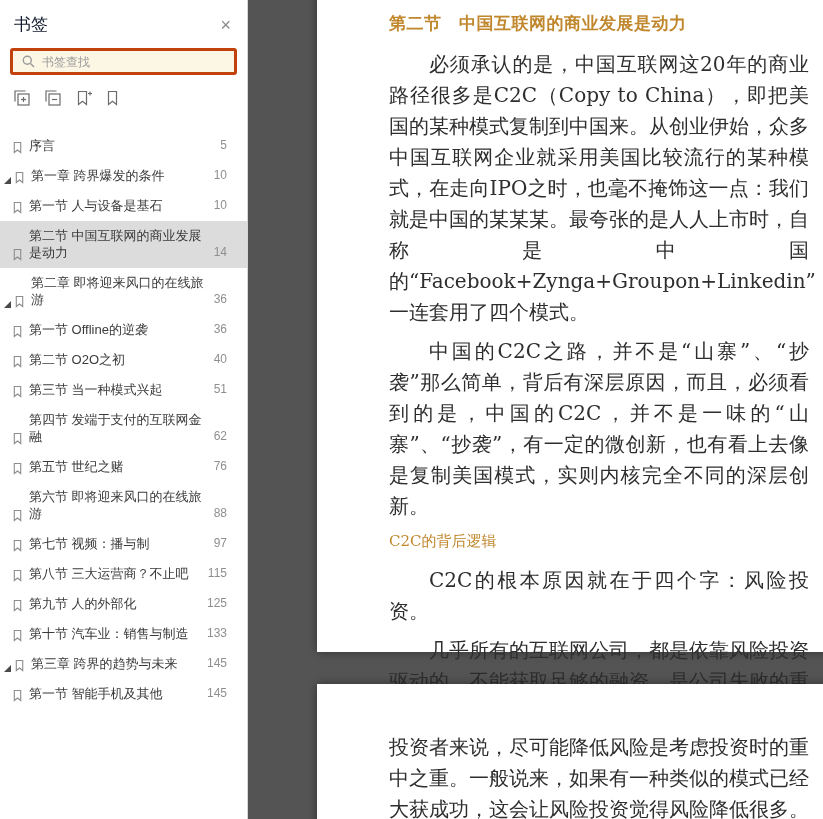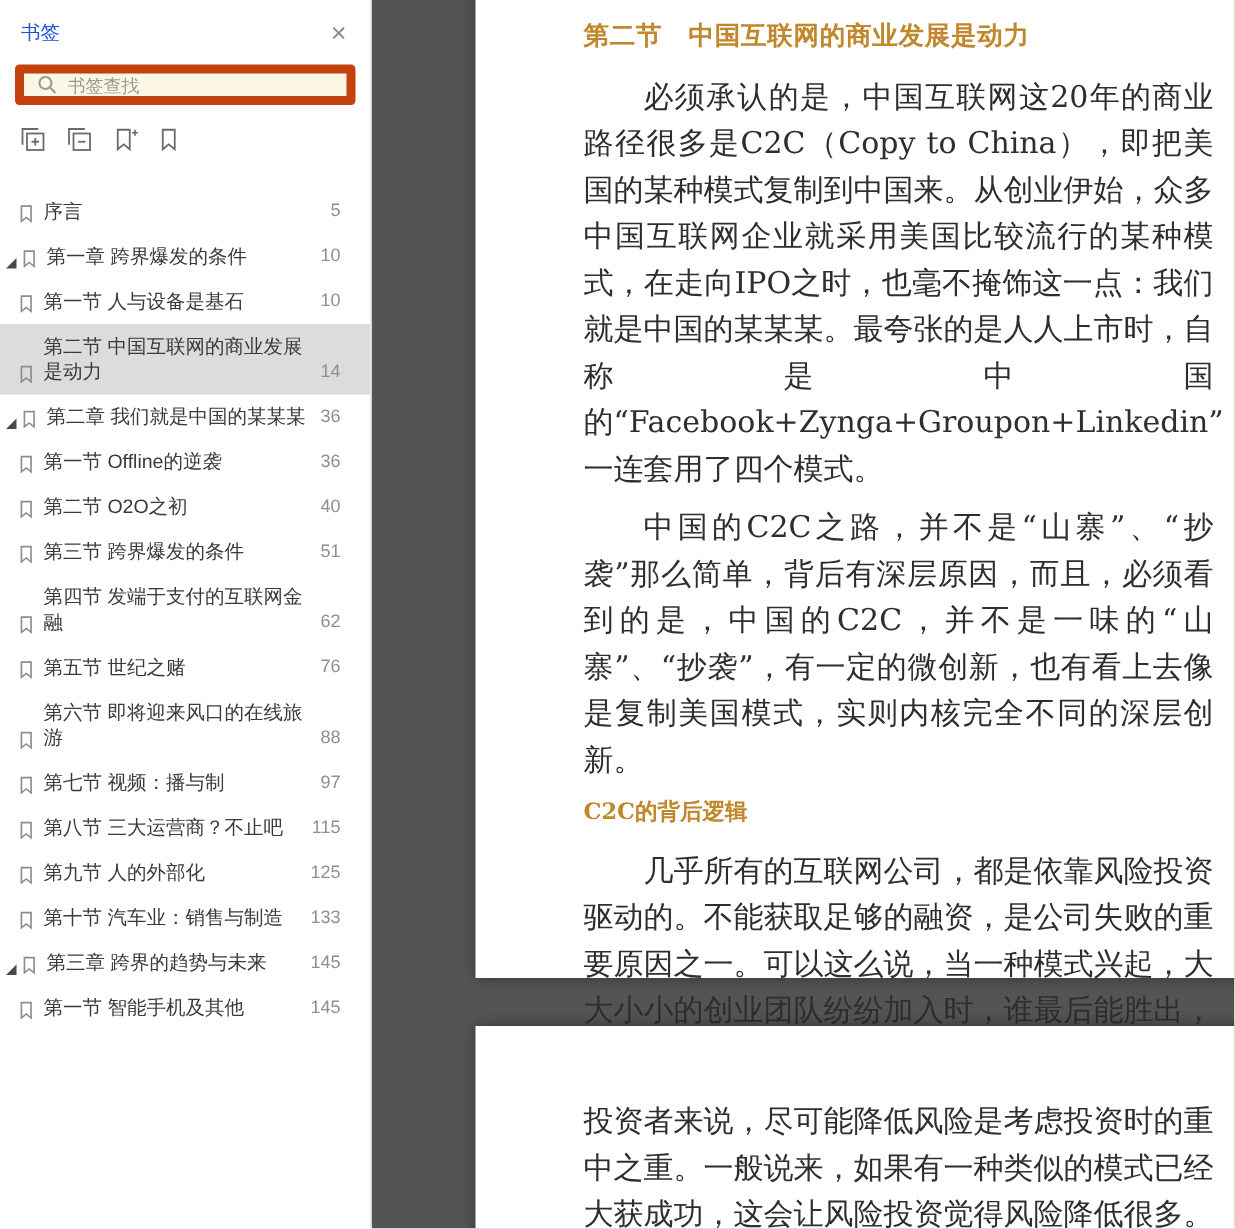--- a/index.html
+++ b/index.html
@@ -16,26 +16,26 @@
   
   .sidebar {
     width: 248px; flex: none; background: #fff;
     border-right: 1px solid #d6d6d6;
     display: flex; flex-direction: column; overflow: hidden;
   }
   .sidebar-header {
     display: flex; justify-content: space-between; align-items: center;
     padding: 13px 16px 9px 14px;
   }
-  .sidebar-title { font-size: 13px; color: #1d4ed8; }
+  .sidebar-title { font-size: 17px; color: #0f172a; }
   .close-btn { font-size: 18px; color: #888; line-height: 14px; cursor: pointer; }
 
   .search-box {
     margin: 3px 10px 12px 10px; height: 27px;
-    background: var(--search-bg); border: 6px solid #c2410c; border-radius: 3px;
+    background: var(--search-bg); border: 3px solid #c2410c; border-radius: 3px;
     display: flex; align-items: center; padding: 0 9px; gap: 7px;
   }
   .search-box input {
     flex: 1; border: none; background: transparent; outline: none;
     font-size: 12px; color: #444; font-family: "Liberation Sans", sans-serif;
   }
   .search-box input::placeholder { color: #9a9a9a; }
 
   .bm-toolbar { display: flex; gap: 13px; padding: 2px 13px 14px 13px; align-items: center; }
   .tb-icon { display: inline-flex; cursor: pointer; }
@@ -69,21 +69,21 @@
     font-family: "DejaVu Serif", serif;
   }
   .page1 { top: -50px; height: 702px; padding: 62px 72px 0 72px; }
   .page2 { top: 684px; height: 400px; padding: 48px 72px 0 72px; }
 
   .doc-heading {
     color: var(--accent); font-size: 17px; font-weight: bold;
     margin: 0 0 14px 0; letter-spacing: 0.5px;
   }
   .doc-subheading {
-    color: var(--accent); font-size: 15px; font-weight: bold;
+    color: var(--accent); font-size: 15px; font-weight: normal;
     margin: 10px 0 14px 0;
   }
   .para {
     font-size: 20px; line-height: 31px; color: #2e2e2e;
     text-align: justify; text-indent: 2em; margin: 0 0 8px 0;
   }
   .para.cont { text-indent: 0; }
 </style>
 </head>
 <body>
@@ -174,21 +174,21 @@
           <span class="bm-label">第二节 中国互联网的商业发展是动力</span>
           <span class="bm-page">14</span>
         </div>
         <div class="bm-item level0 chapter">
           <span class="tri"></span>
           <span class="bm-icon">
             <svg width="11" height="13" viewBox="0 0 12 14">
               <path d="M2.5 1.5 h7 v11 l-3.5-2.8 -3.5 2.8 z" fill="none" stroke="#8d8d8d" stroke-width="1.2"></path>
             </svg>
           </span>
-          <span class="bm-label">第二章 我们就是中国的某某某</span>
+          <span class="bm-label">第二章 即将迎来风口的在线旅游</span>
           <span class="bm-page">36</span>
         </div>
         <div class="bm-item level1">
           <span class="bm-icon">
             <svg width="11" height="13" viewBox="0 0 12 14">
               <path d="M2.5 1.5 h7 v11 l-3.5-2.8 -3.5 2.8 z" fill="none" stroke="#8d8d8d" stroke-width="1.2"></path>
             </svg>
           </span>
           <span class="bm-label">第一节 Offline的逆袭</span>
           <span class="bm-page">36</span>
@@ -201,21 +201,21 @@
           </span>
           <span class="bm-label">第二节 O2O之初</span>
           <span class="bm-page">40</span>
         </div>
         <div class="bm-item level1">
           <span class="bm-icon">
             <svg width="11" height="13" viewBox="0 0 12 14">
               <path d="M2.5 1.5 h7 v11 l-3.5-2.8 -3.5 2.8 z" fill="none" stroke="#8d8d8d" stroke-width="1.2"></path>
             </svg>
           </span>
-          <span class="bm-label">第三节 跨界爆发的条件</span>
+          <span class="bm-label">第三节 当一种模式兴起</span>
           <span class="bm-page">51</span>
         </div>
         <div class="bm-item level1">
           <span class="bm-icon">
             <svg width="11" height="13" viewBox="0 0 12 14">
               <path d="M2.5 1.5 h7 v11 l-3.5-2.8 -3.5 2.8 z" fill="none" stroke="#8d8d8d" stroke-width="1.2"></path>
             </svg>
           </span>
           <span class="bm-label">第四节 发端于支付的互联网金融</span>
           <span class="bm-page">62</span>
@@ -295,20 +295,21 @@
         </div>
       </div>
   </aside>
 
   <main class="content">
     <div class="page page1">
       <h2 class="doc-heading">第二节　中国互联网的商业发展是动力</h2>
       <p class="para">必须承认的是，中国互联网这20年的商业路径很多是C2C（Copy to China），即把美国的某种模式复制到中国来。从创业伊始，众多中国互联网企业就采用美国比较流行的某种模式，在走向IPO之时，也毫不掩饰这一点：我们就是中国的某某某。最夸张的是人人上市时，自称是中国的“Facebook+Zynga+Groupon+Linkedin”，一连套用了四个模式。</p>
       <p class="para">中国的C2C之路，并不是“山寨”、“抄袭”那么简单，背后有深层原因，而且，必须看到的是，中国的C2C，并不是一味的“山寨”、“抄袭”，有一定的微创新，也有看上去像是复制美国模式，实则内核完全不同的深层创新。</p>
       <h3 class="doc-subheading">C2C的背后逻辑</h3>
+      <p class="para">C2C的根本原因就在于四个字：风险投资。</p>
       <p class="para">几乎所有的互联网公司，都是依靠风险投资驱动的。不能获取足够的融资，是公司失败的重要原因之一。可以这么说，当一种模式兴起，大大小小的创业团队纷纷加入时，谁最后能胜出，基本取决于谁能融到足够的钱来烧，从门户、视频、团购、电商到最近的打车软件，莫不如是。但互联网公司又基本上没有任何资产可以抵押，对于</p>
     </div>
     <div class="page page2">
       <p class="para cont">投资者来说，尽可能降低风险是考虑投资时的重中之重。一般说来，如果有一种类似的模式已经大获成功，这会让风险投资觉得风险降低很多。这个逻辑在中国互联网行业中，具象的表现是：我这个项目，</p>
     </div>
   </main>
 
 </div>
 
 </body></html>

